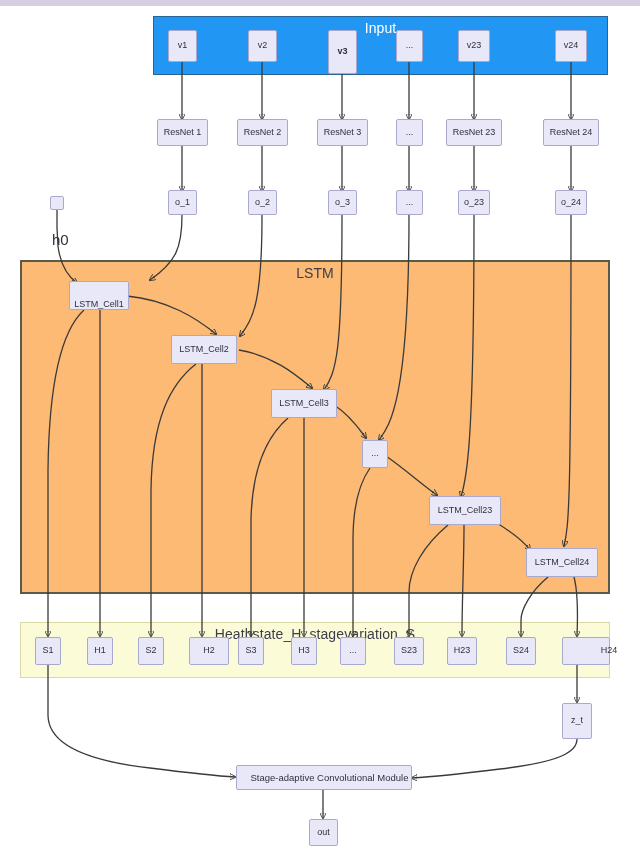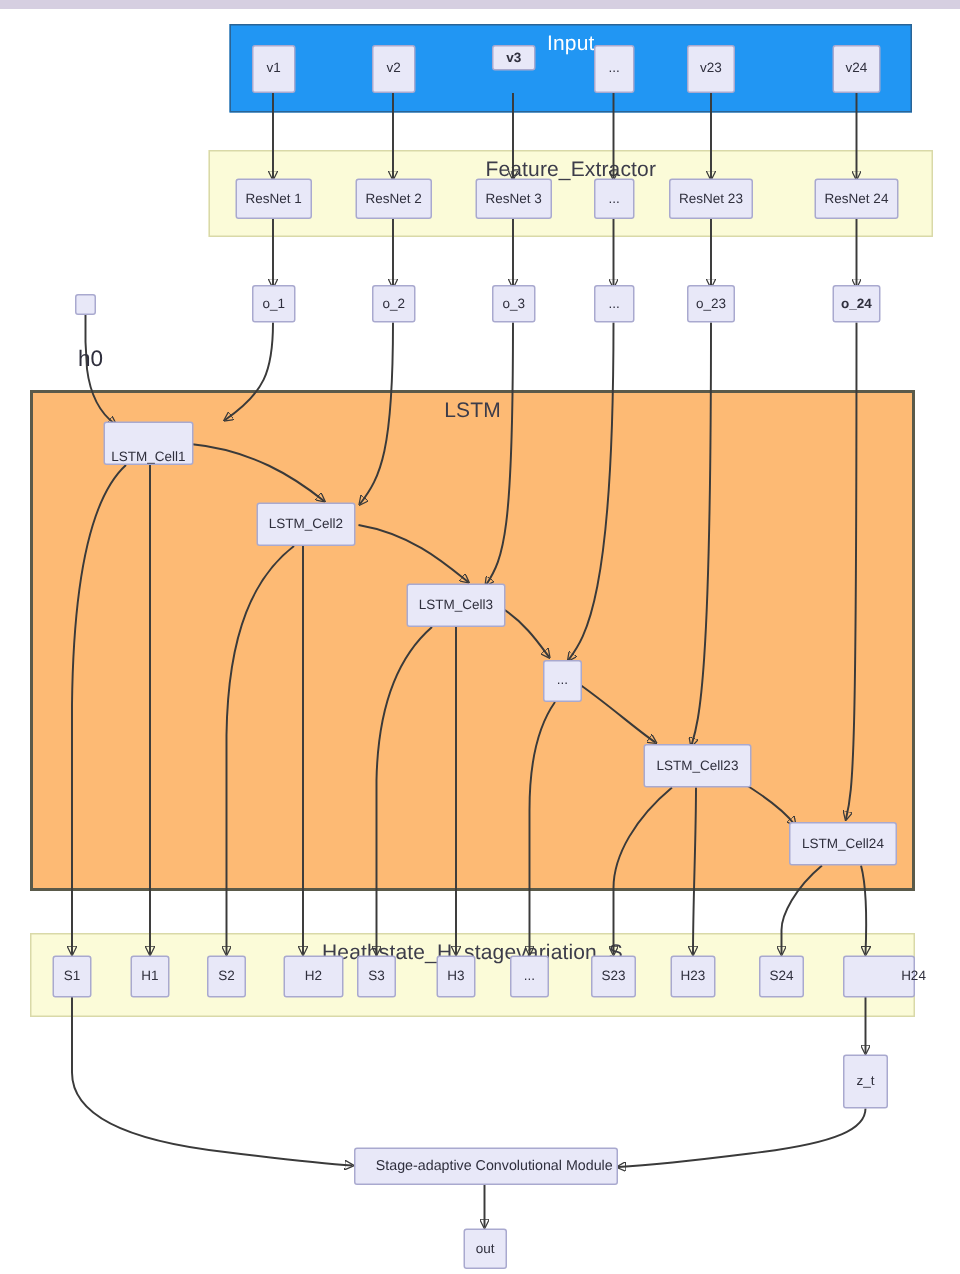--- a/index.html
+++ b/index.html
@@ -93,23 +93,20 @@
 <body>
 
 <div id="page">
 
   <div id="topbar"></div>
 
   <div class="group" id="g-input" style="left:153px; top:16px; width:455px; height:59px;">
     <div class="group-label">Input</div>
   </div>
 
-  <div class="group" id="g-fx" style="left:139px; top:100px; width:483px; height:58px;">
-    <div class="group-label">Feature_Extractor</div>
-  </div>
 
   <div class="group" id="g-lstm" style="left:20px; top:260px; width:590px; height:334px;">
     <div class="group-label">LSTM</div>
   </div>
 
   <div class="group" id="g-hs" style="left:20px; top:622px; width:590px; height:56px;">
     <div class="group-label">Heathstate_H_stagevariation_S</div>
   </div>
 
   <svg class="edges" viewBox="0 0 640 849">
@@ -200,21 +197,21 @@
       <line x1="323" y1="790" x2="323" y2="818" marker-end="url(#ah)"></line>
     </g>
   </svg>
 
   <div class="node" style="left:168px; top:30px; width:29px; height:32px;align-items:center;">
     <span>v1</span>
   </div>
   <div class="node" style="left:248px; top:30px; width:29px; height:32px;">
     <span>v2</span>
   </div>
-  <div class="node" style="left:328px; top:30px; width:29px; height:17px;font-weight:bold;">
+  <div class="node" style="left:328px; top:30px; width:29px; height:44px;font-weight:bold;">
     <span>v3</span>
   </div>
   <div class="node dotnode" style="left:396px; top:30px; width:27px; height:32px;">
     <span>...</span>
   </div>
   <div class="node" style="left:458px; top:30px; width:32px; height:32px;">
     <span>v23</span>
   </div>
   <div class="node" style="left:555px; top:30px; width:32px; height:32px;">
     <span>v24</span>
@@ -247,21 +244,21 @@
   </div>
   <div class="node" style="left:328px; top:190px; width:29px; height:25px;">
     <span>o_3</span>
   </div>
   <div class="node dotnode" style="left:396px; top:190px; width:27px; height:25px;">
     <span>...</span>
   </div>
   <div class="node" style="left:458px; top:190px; width:32px; height:25px;">
     <span>o_23</span>
   </div>
-  <div class="node" style="left:555px; top:190px; width:32px; height:25px;font-weight:bold;">
+  <div class="node" style="left:555px; top:190px; width:32px; height:25px;">
     <span>o_24</span>
   </div>
 
   <div class="node" style="left:50px; top:196px; width:14px; height:14px;">
     <span></span>
   </div>
   <div class="freelabel" style="left:52px; top:231px;">
     <span>h0</span>
   </div>
 

